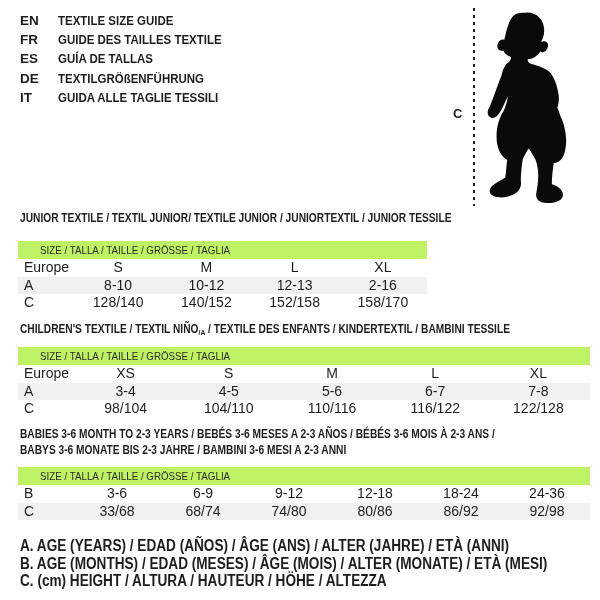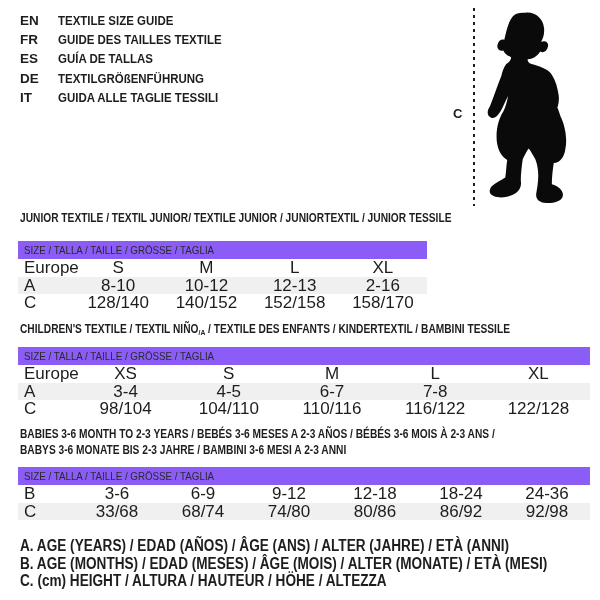--- a/index.html
+++ b/index.html
@@ -21,24 +21,24 @@
   
   .tbl-title {
     position:absolute; left:20px; font-size:12px; font-weight:700;
     transform:scaleX(0.85); transform-origin:0 0; white-space:nowrap;
   }
   .sub { font-size:8px; vertical-align:-2px; }
 
   
   .size-table { position:absolute; left:18px; }
   .thead {
-    height:18px; line-height:18px; background:#8b5cf6;
-    padding-left:6px; font-size:11.5px; color:#2a2a28;
+    height:18px; line-height:18px; background:#bef264;
+    padding-left:22px; font-size:11.5px; color:#2a2a28;
   }
-  .trow { display:grid; height:17.5px; line-height:17.5px; font-size:17px; }
+  .trow { display:grid; height:17.5px; line-height:17.5px; font-size:14px; }
   .cols4 .trow { grid-template-columns:56px repeat(4,1fr); }
   .cols5 .trow { grid-template-columns:56px repeat(5,1fr); }
   .cols6 .trow { grid-template-columns:56px repeat(6,1fr); }
   .trow.shaded { background:#f0f0f0; }
   .tlabel { padding-left:6px; text-align:left; }
   .tcell { text-align:center; }
 
   
   .footnotes { position:absolute; left:20px; top:537px; }
   .footnote { height:17.5px; line-height:17.5px; font-size:16px; font-weight:700; }
@@ -127,20 +127,21 @@
       <span class="tcell">XS</span>
       <span class="tcell">S</span>
       <span class="tcell">M</span>
       <span class="tcell">L</span>
       <span class="tcell">XL</span>
     </div>
     <div class="trow shaded">
       <span class="tlabel">A</span>
       <span class="tcell">3-4</span>
       <span class="tcell">4-5</span>
+      <span class="tcell">5-6</span>
       <span class="tcell">6-7</span>
       <span class="tcell">7-8</span>
     </div>
     <div class="trow">
       <span class="tlabel">C</span>
       <span class="tcell">98/104</span>
       <span class="tcell">104/110</span>
       <span class="tcell">110/116</span>
       <span class="tcell">116/122</span>
       <span class="tcell">122/128</span>

